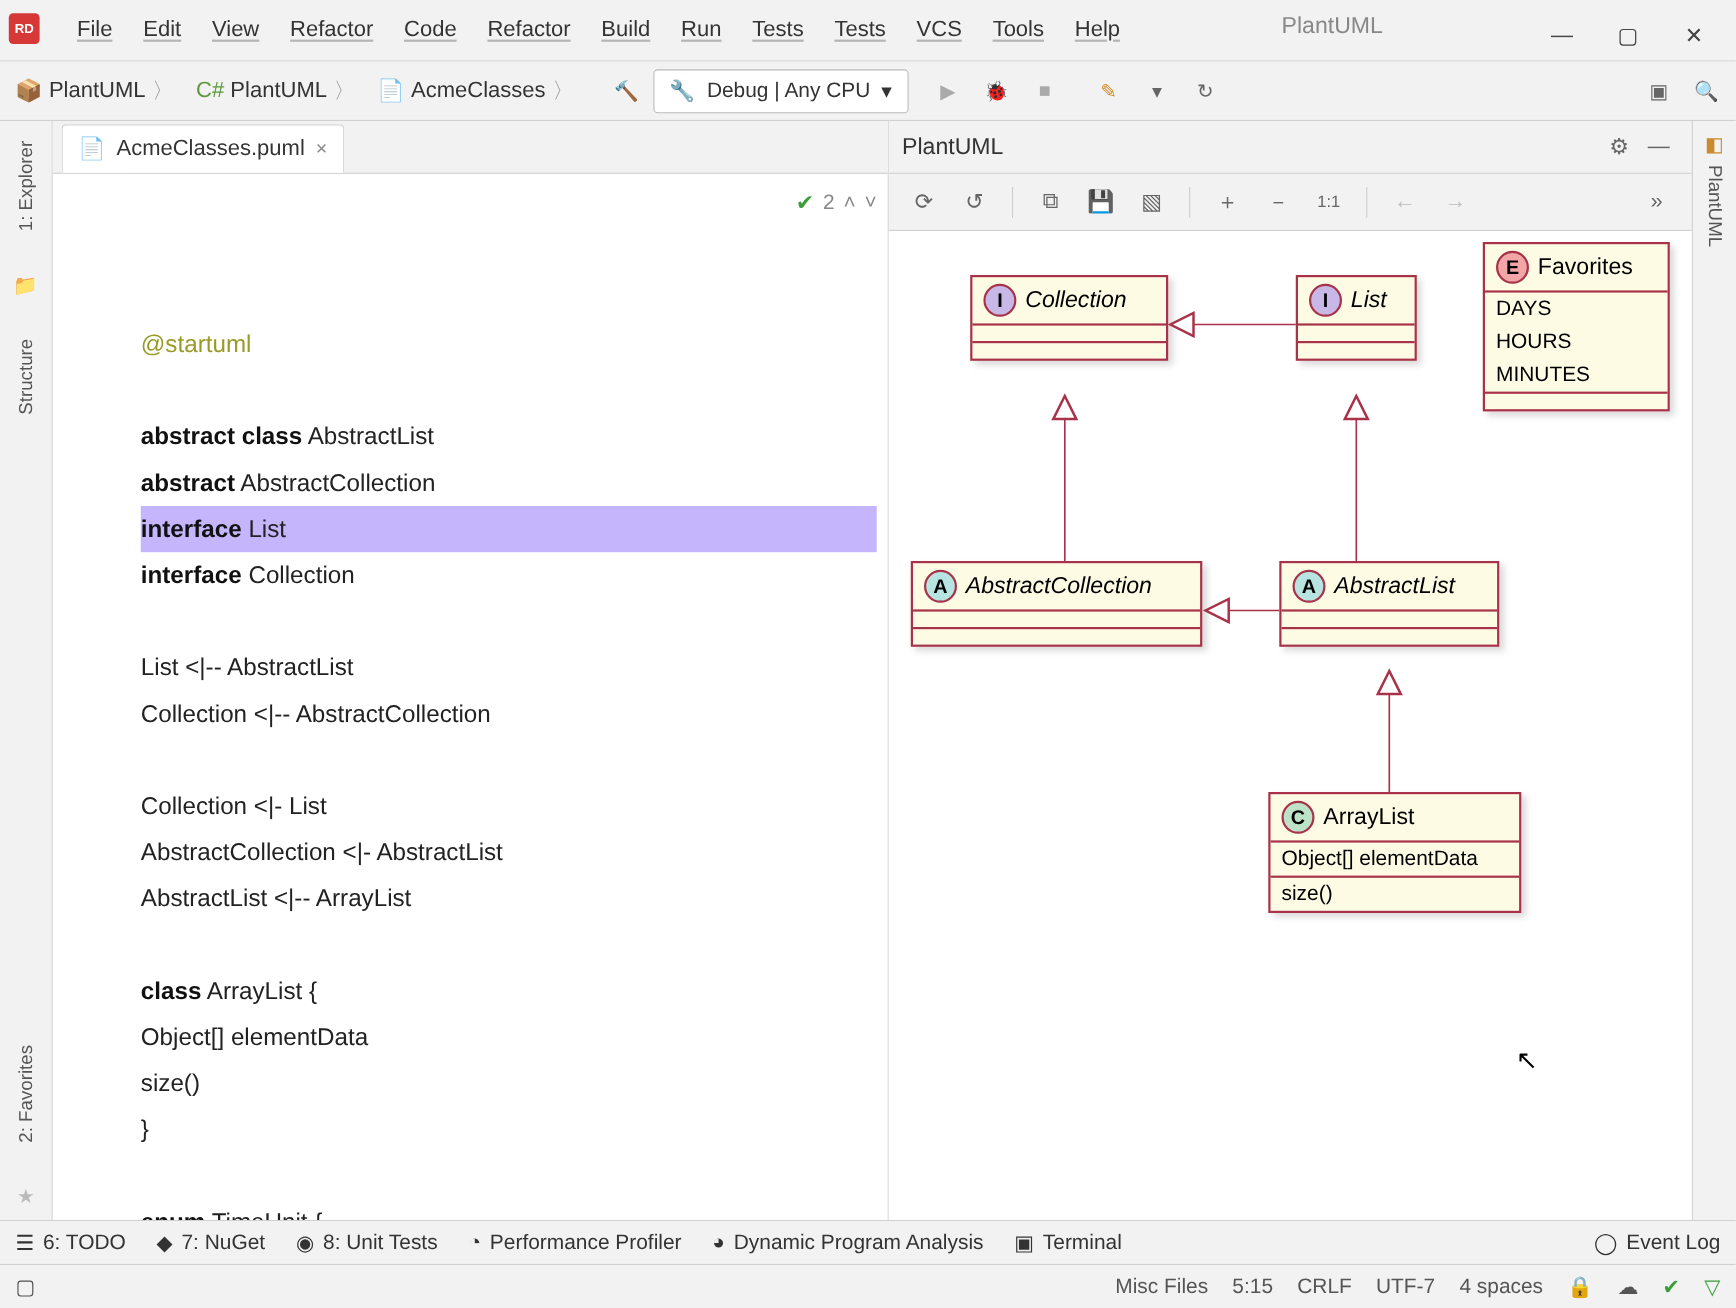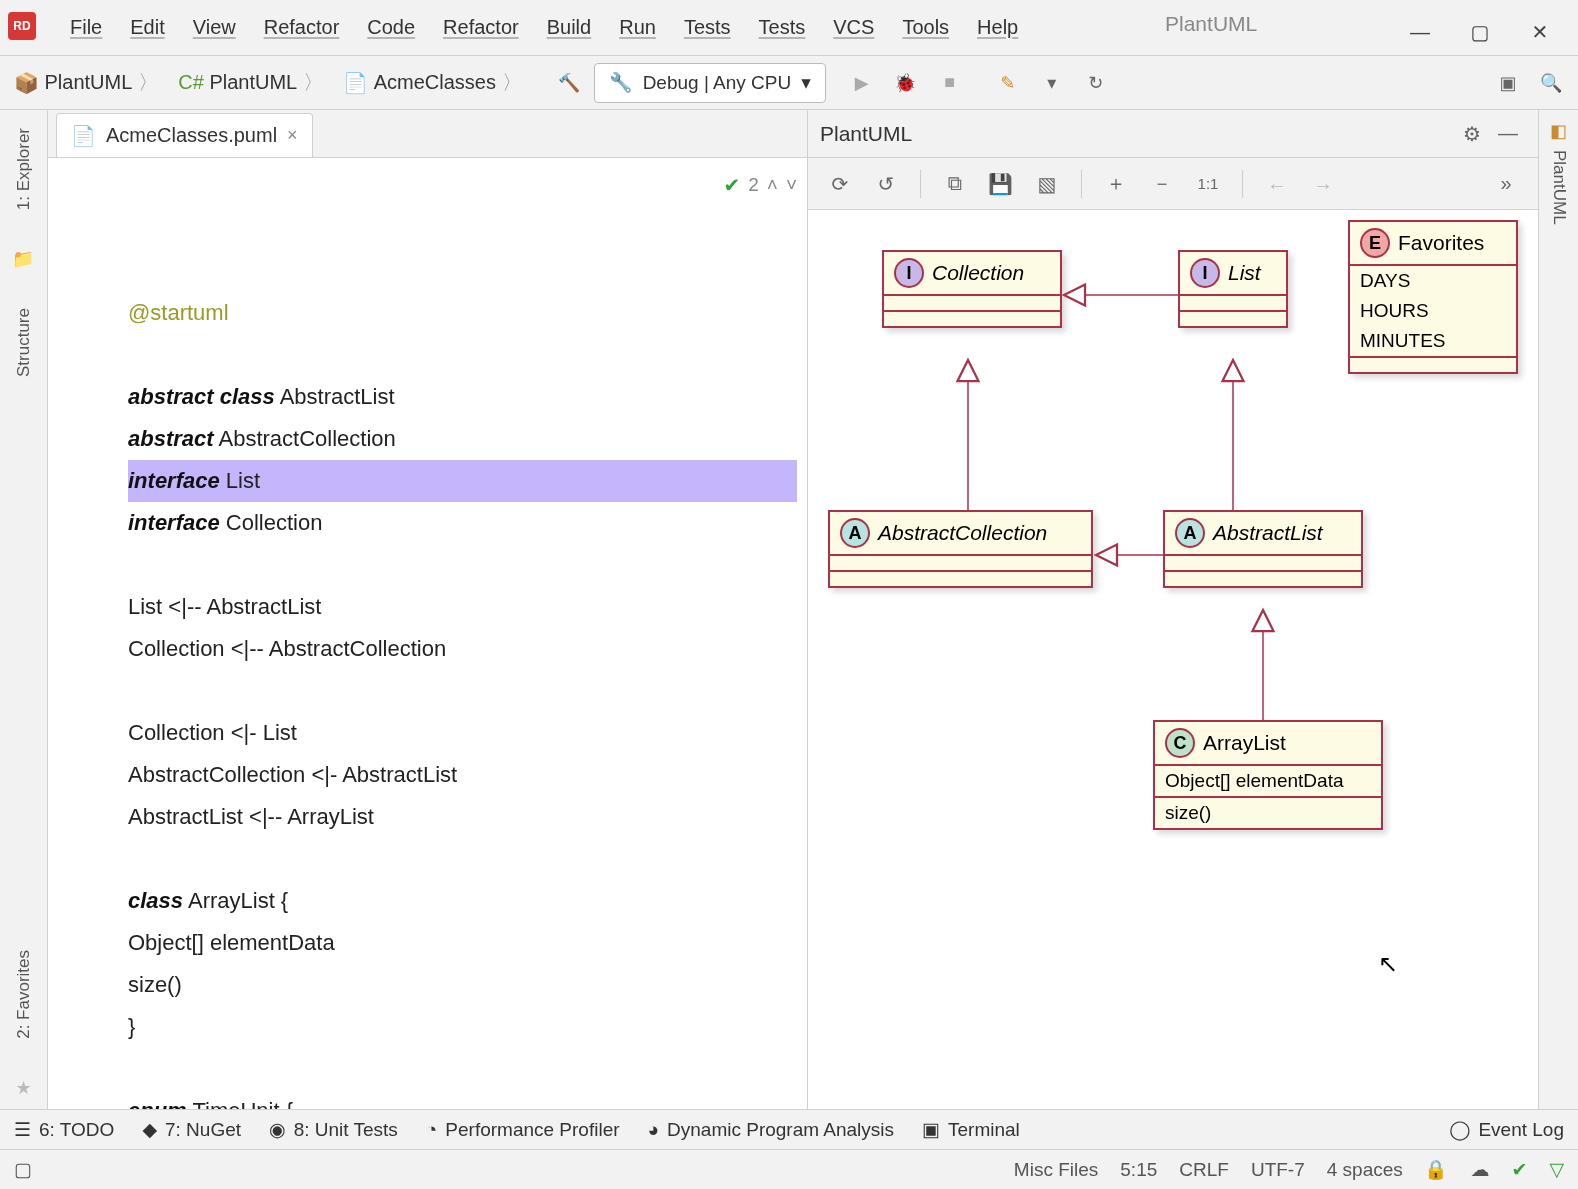--- a/index.html
+++ b/index.html
@@ -27,21 +27,21 @@
 .gutter-right { width:40px; background:#f2f2f2; border-left:1px solid #d0d0d0; display:flex; flex-direction:column; align-items:center; padding-top:10px; }
 .side-tab { writing-mode: vertical-rl; transform: rotate(180deg); padding:8px 4px; font-size:17px; color:#555; display:flex; align-items:center; gap:6px; }
 
 .editor-col { flex: 0 0 760px; display:flex; flex-direction:column; background:#fff; border-right:1px solid #d0d0d0; }
 .tabs { height:48px; display:flex; align-items:flex-end; background:#f2f2f2; border-bottom:1px solid #d0d0d0; padding-left:8px; }
 .tab { height:44px; background:#fff; border:1px solid #d0d0d0; border-bottom:none; padding:0 14px; display:flex; align-items:center; gap:10px; font-size:20px; color:#333; border-radius:4px 4px 0 0;}
 .tab .close { color:#888; font-size:18px; }
 .code-area { flex:1; display:flex; overflow:hidden; position:relative; }
 .line-gutter { width:70px; background:#fff; border-right:0; }
 .code { flex:1; padding:8px 10px; font-family: "JetBrains Mono","Consolas",monospace; font-size:22px; line-height:42px; white-space:pre; color:#222; position:relative; overflow:hidden;}
-.kw { font-weight:bold; color:#111;font-style:italic; }
+.kw { font-weight:bold; color:#111; }
 .anno { color:#9a9a28; }
 .code .hl { background:#c4b5fd; display:inline-block; width:100%; }
 .inspect { position:absolute; top:6px; right:10px; display:flex; align-items:center; gap:8px; color:#888; font-size:19px;}
 .inspect .chk { color:#3a9e3a; font-size:20px; }
 
 .preview-col { flex:1; display:flex; flex-direction:column; background:#f2f2f2; }
 .panel-head { height:48px; display:flex; align-items:center; padding:0 12px; border-bottom:1px solid #d0d0d0; font-size:21px; color:#333; }
 .panel-head .spacer { flex:1; }
 .panel-tools { height:52px; display:flex; align-items:center; gap:10px; padding:0 14px; border-bottom:1px solid #d0d0d0; }
 .pt-btn { width:36px; height:36px; display:flex; align-items:center; justify-content:center; color:#666; font-size:20px; border-radius:4px;}

